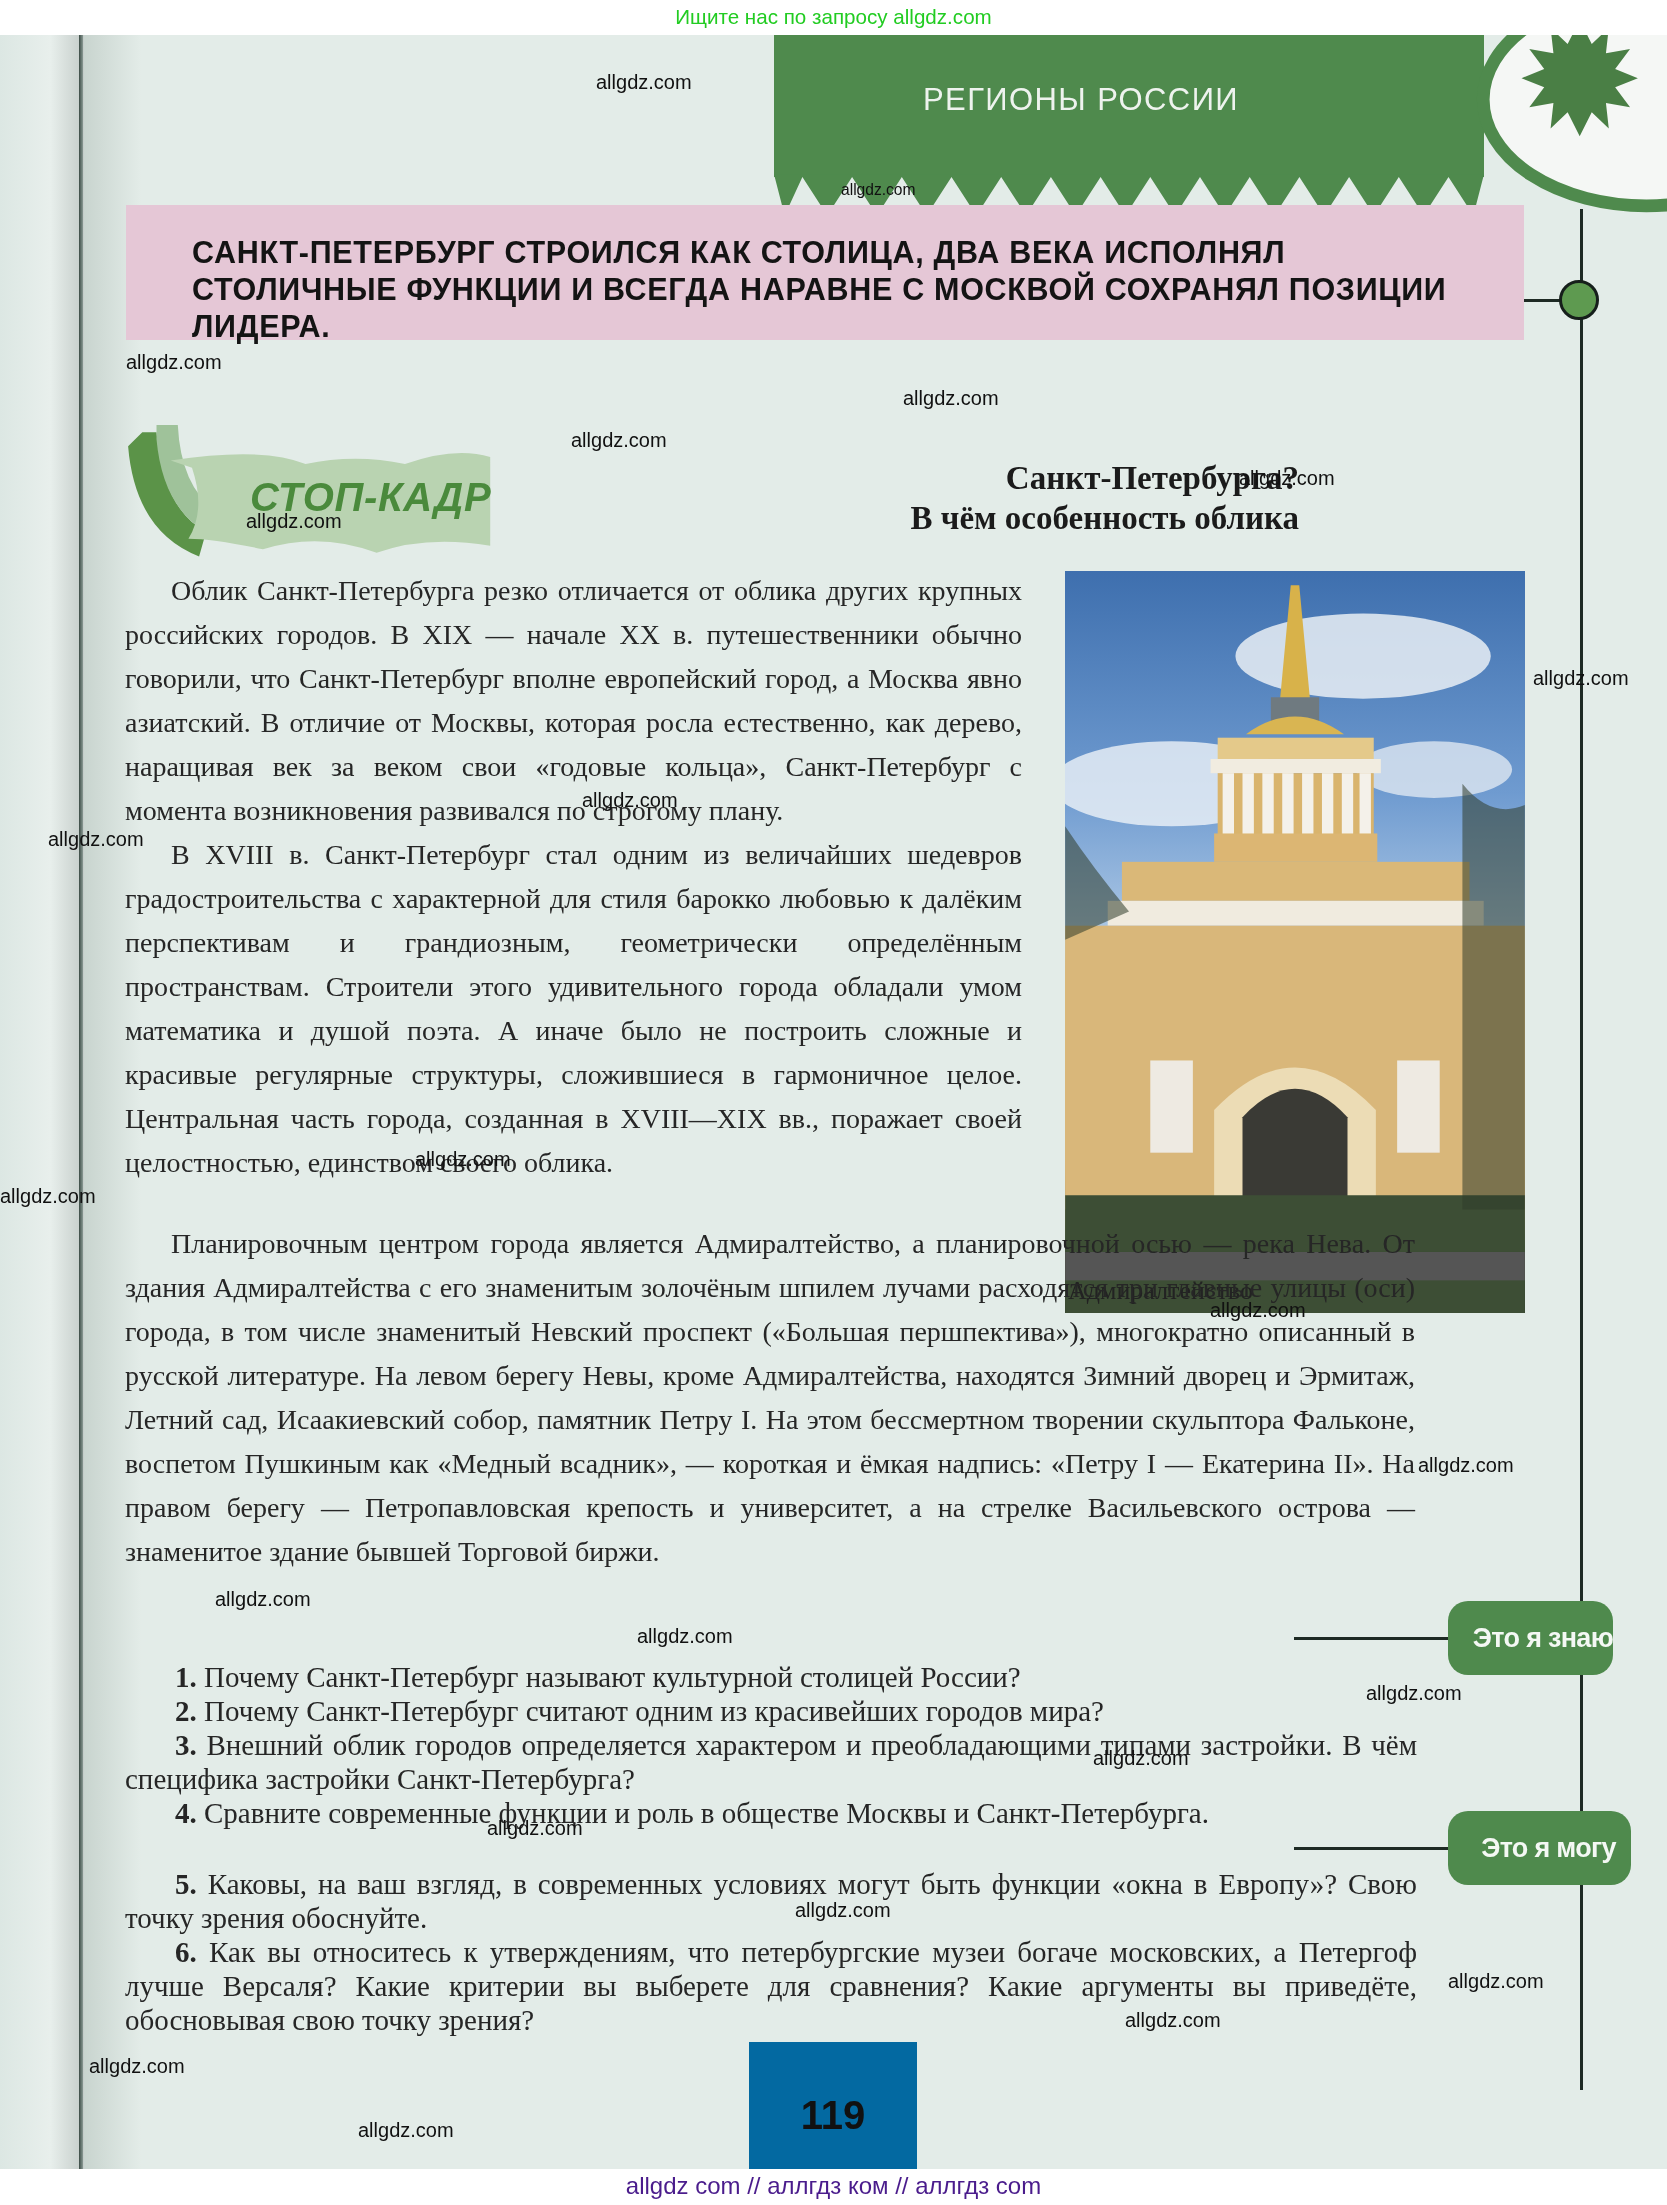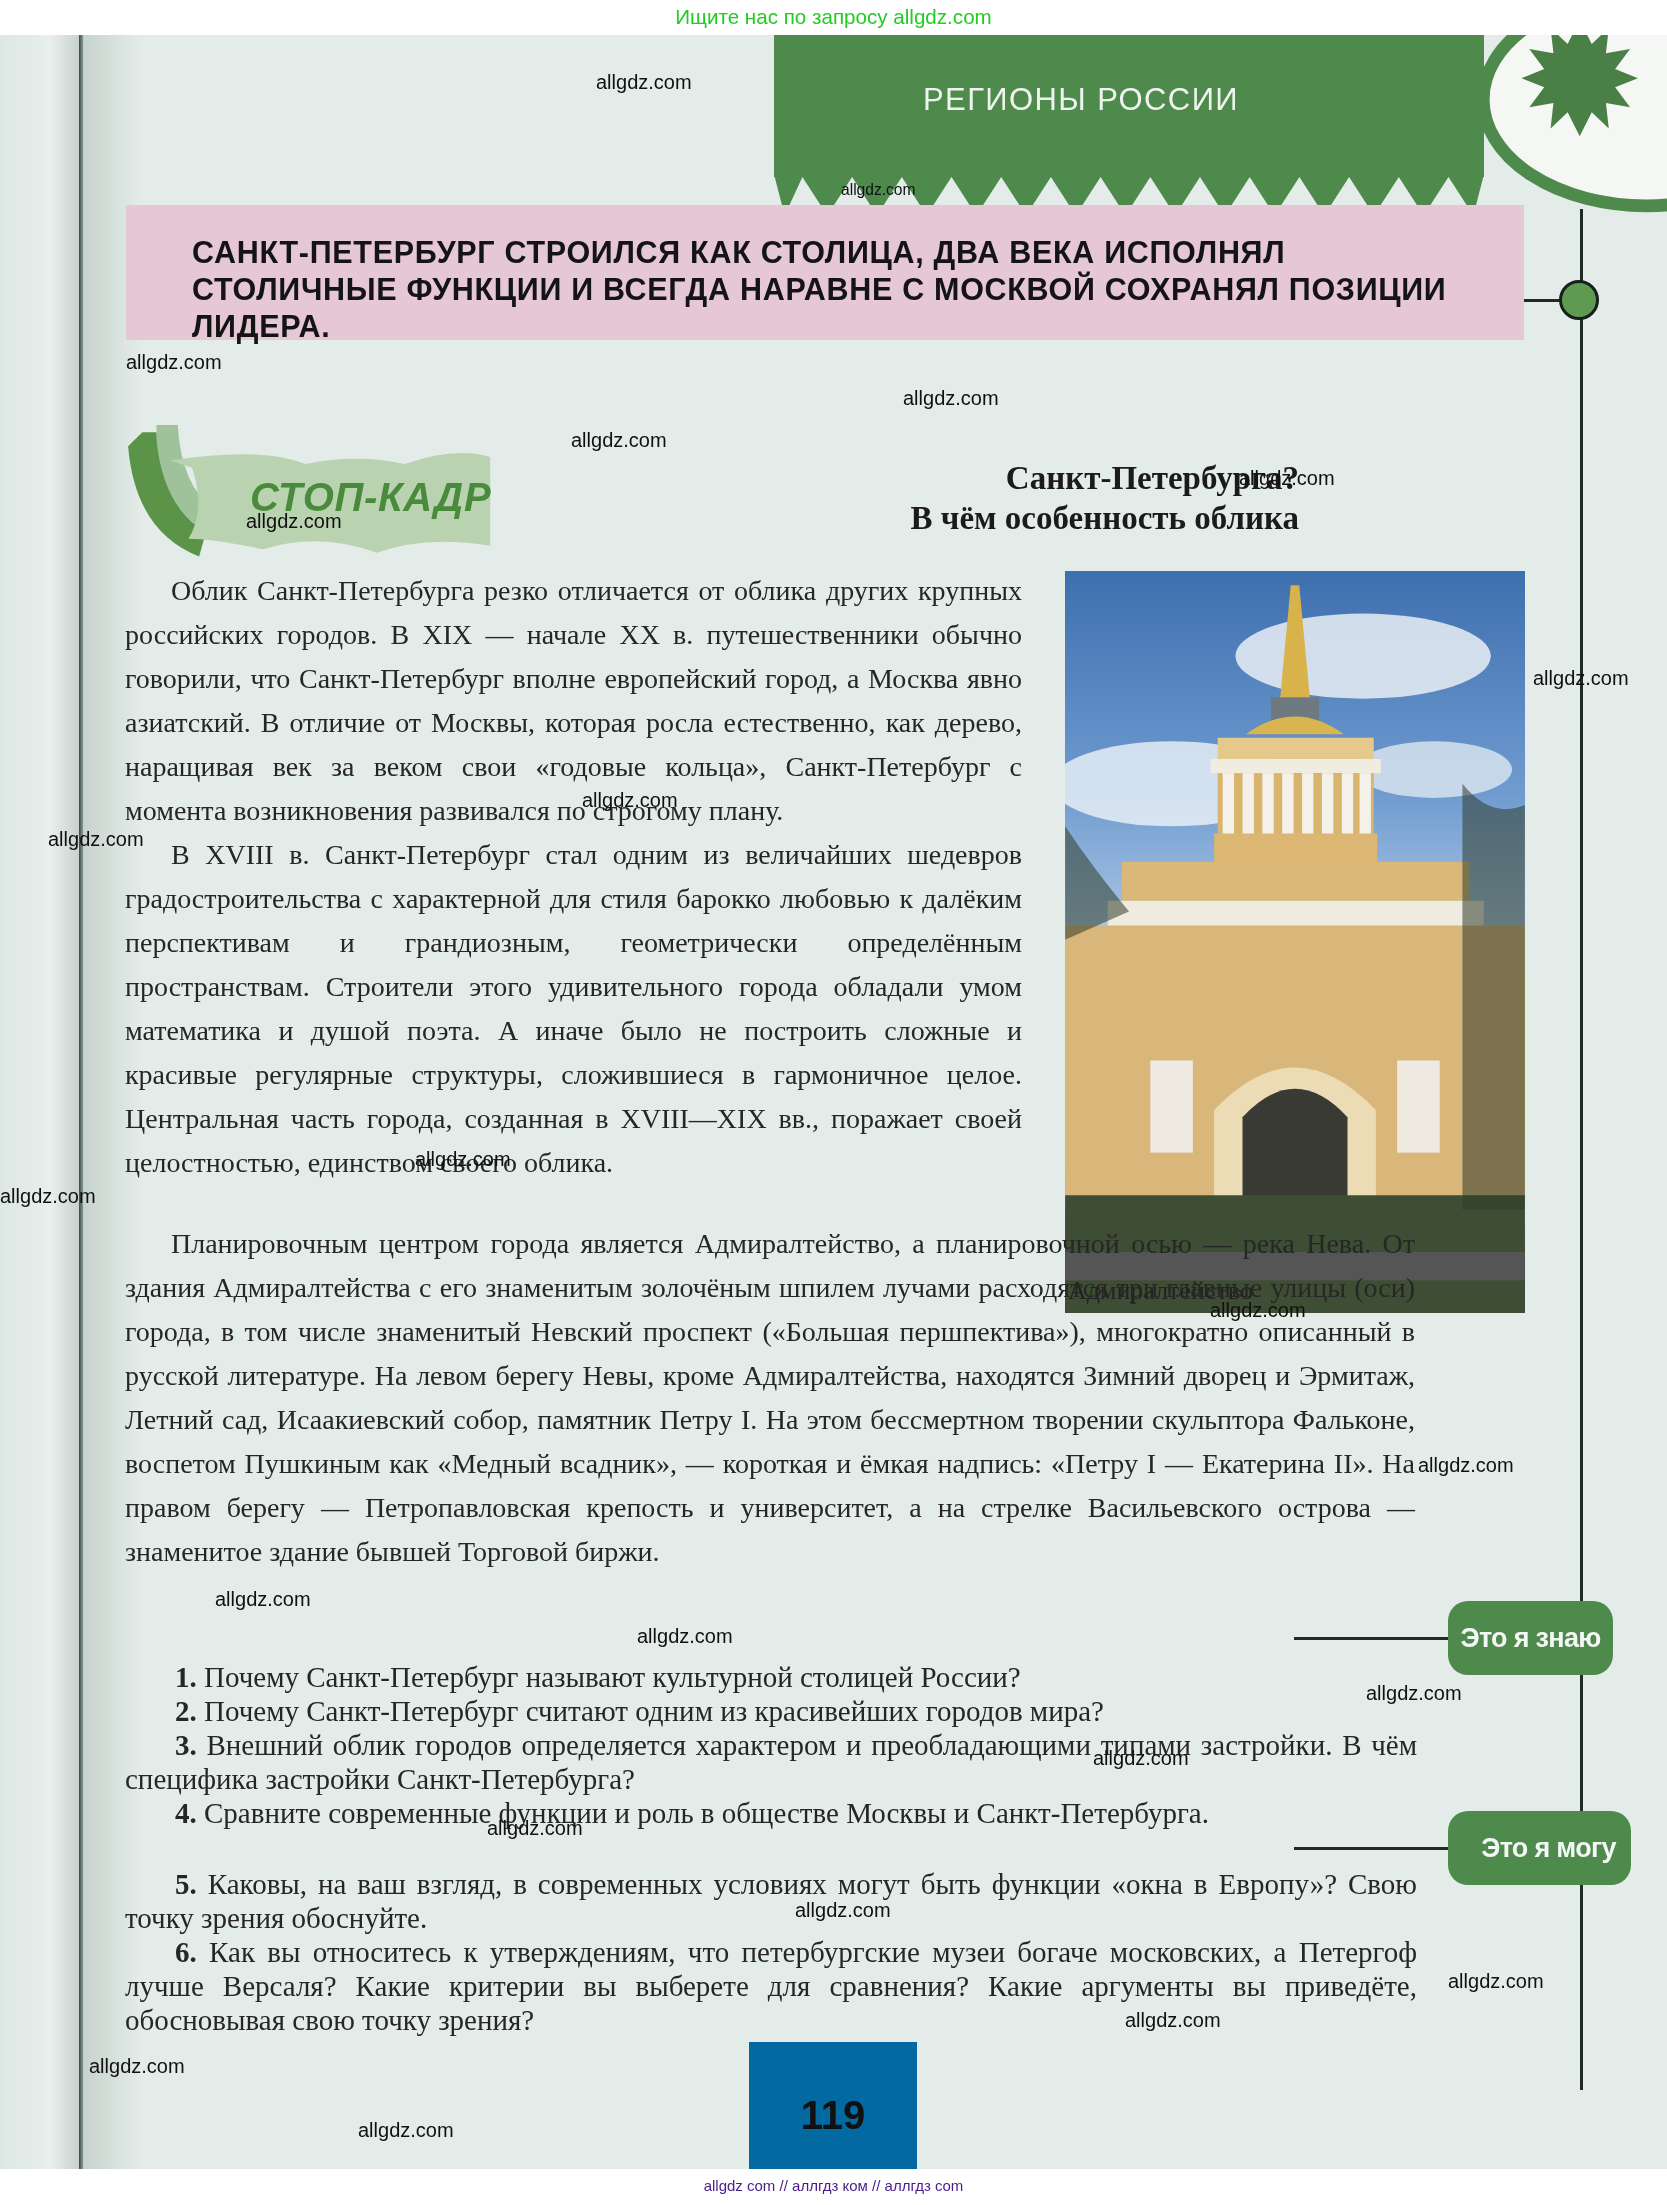--- a/index.html
+++ b/index.html
@@ -1,20 +1,20 @@
 <!DOCTYPE html>
 <html style="font-size:11.4px"><head>
   <meta charset="utf-8">
   <style>
     html, body { margin:0; padding:0; }
     body { width:1667px; height:2205px; position:relative; background:#ffffff; overflow:hidden; font-family:"Liberation Serif", serif; }
     .topbar { position:absolute; left:0; top:0; width:1667px; height:35px; background:#fff; text-align:center; }
     .topbar span { font-family:"Liberation Sans", sans-serif; font-size:20.6px; color:#22cc22; line-height:34px; }
     .bottombar { position:absolute; left:0; top:2169px; width:1667px; height:36px; background:#fff; text-align:center; }
-    .bottombar span { font-family:"Liberation Sans", sans-serif; font-size:15px; color:#4a1c8c; line-height:34px; }
+    .bottombar span { font-family:"Liberation Sans", sans-serif; font-size:24px; color:#4a1c8c; line-height:34px; }
     .page { position:absolute; left:0; top:35px; width:1667px; height:2134px; background:#e3ece8; overflow:hidden; }
     .leftpage { position:absolute; left:0; top:0; width:84px; height:2134px; background:linear-gradient(90deg,#dce7e3 0%,#e8efec 60%,#c4ccc9 100%); }
     .spine { position:absolute; left:79px; top:0; width:4.3px; height:2134px; background:linear-gradient(90deg,#3a4a44,#8a9a94); }
     .pageshade { position:absolute; left:84px; top:0; width:57px; height:2134px; background:linear-gradient(90deg,rgba(120,140,130,0.25),rgba(255,255,255,0)); }
     .header-band { position:absolute; left:774px; top:0; width:710px; height:142px; background:#4f8a4d; }
     .header-teeth { position:absolute; left:774px; top:139px; width:710px; height:43px; }
     .header-title { position:absolute; left:923px; top:47px; font-family:"Liberation Sans", sans-serif; font-size:31px; color:#eef3ee; letter-spacing:1.4px; }
     .emblem { position:absolute; left:1469px; top:-28px; width:298px; height:270px; }
     .vline { position:absolute; left:1580px; top:174px; width:2.8px; height:1881px; background:#1e2a24; }
     .pinkbox { position:absolute; left:126px; top:170px; width:1398px; height:135px; background:#e5c7d6; }
@@ -126,21 +126,21 @@
       <path d="M0,360 Q40,420 90,480 L0,520 Z" fill="#2f3d2a" opacity="0.55"></path>
     </svg>
   </div>
   <div class="photo-caption">Адмиралтейство</div>
 
   <div class="body-text col2">
     <p>Планировочным центром города является Адмиралтейство, а планировочной осью — река Нева. От здания Адмиралтейства с его знаменитым золочёным шпилем лучами расходятся три главные улицы (оси) города, в том числе знаменитый Невский проспект («Большая першпектива»), многократно описанный в русской литературе. На левом берегу Невы, кроме Адмиралтейства, находятся Зимний дворец и Эрмитаж, Летний сад, Исаакиевский собор, памятник Петру I. На этом бессмертном творении скульптора Фальконе, воспетом Пушкиным как «Медный всадник», — короткая и ёмкая надпись: «Петру I — Екатерина II». На правом берегу — Петропавловская крепость и университет, а на стрелке Васильевского острова — знаменитое здание бывшей Торговой биржи.</p>
   </div>
 
   <div class="tab-line" style="top:1602px;"></div>
-  <div class="tab" style="top:1566px;">Это я знаю</div>
+  <div class="tab" style="top:1566px;text-align:right;">Это я знаю</div>
   <div class="tab-line" style="top:1812px;"></div>
   <div class="tab" style="top:1776px;padding-left:18px;">Это я могу</div>
 
   <div class="questions">
     <p><b>1.</b> <span>Почему Санкт-Петербург называют культурной столицей России?</span></p>
     <p><b>2.</b> <span>Почему Санкт-Петербург считают одним из красивейших городов мира?</span></p>
     <p><b>3.</b> <span>Внешний облик городов определяется характером и преобладающими типами застройки. В чём специфика застройки Санкт-Петербурга?</span></p>
     <p><b>4.</b> <span>Сравните современные функции и роль в обществе Москвы и Санкт-Петербурга.</span></p>
     <div class="q-gap"></div>
     <p><b>5.</b> <span>Каковы, на ваш взгляд, в современных условиях могут быть функции «окна в Европу»? Свою точку зрения обоснуйте.</span></p>

